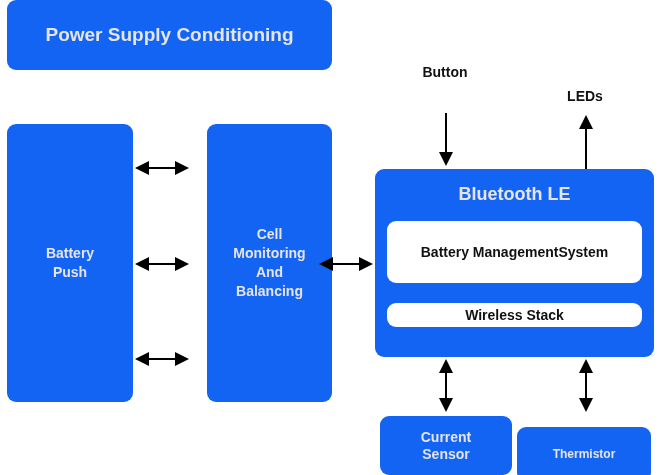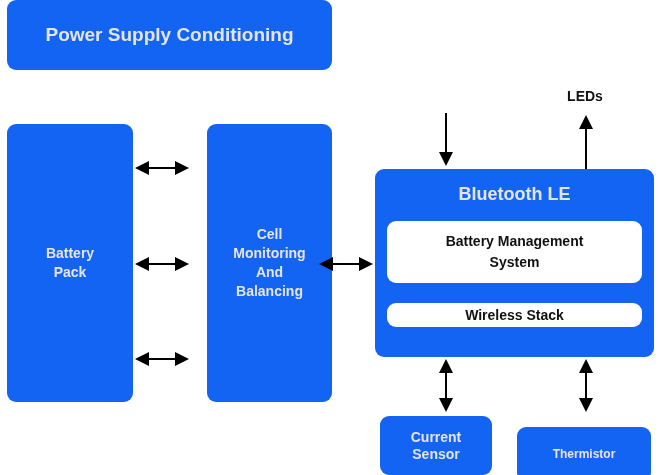--- a/index.html
+++ b/index.html
@@ -17,51 +17,52 @@
   </style>
 </head>
 <body>
 
 <div class="box" style="left:7px;top:0;width:325px;height:70px;font-size:19px;">
   <span>Power Supply Conditioning</span>
 </div>
 
 <div class="box" style="left:7px;top:124px;width:126px;height:278px;font-size:14px;line-height:19px;flex-direction:column;">
   <span>Battery</span>
-  <span>Pack</span>
+  <span>Push</span>
 </div>
 
 <div class="box" style="left:207px;top:124px;width:125px;height:278px;font-size:14px;line-height:19px;flex-direction:column;">
   <span>Cell</span>
   <span>Monitoring</span>
   <span>And</span>
   <span>Balancing</span>
 </div>
 
 <div class="box" style="left:375px;top:169px;width:279px;height:188px;align-items:flex-start;">
   <span style="margin-top:15px;font-size:18px;">Bluetooth LE</span>
 </div>
-<div class="inner" style="left:387px;top:221px;width:255px;height:62px;flex-direction:column;">
+<div class="inner" style="left:387px;top:221px;width:255px;height:62px;">
   <span>Battery Management</span>
   <span>System</span>
 </div>
 <div class="inner" style="left:387px;top:303px;width:255px;height:24px;">
   <span>Wireless Stack</span>
 </div>
 
-<div class="box" style="left:380px;top:416px;width:112px;height:59px;font-size:14px;line-height:17px;flex-direction:column;">
+<div class="box" style="left:380px;top:416px;width:132px;height:59px;font-size:14px;line-height:17px;flex-direction:column;">
   <span>Current</span>
   <span>Sensor</span>
 </div>
 
 <div class="box" style="left:517px;top:427px;width:134px;height:54px;font-size:12px;">
   <span>Thermistor</span>
 </div>
 
 <div class="label" style="left:405px;top:63px;width:80px;">
+  <div>Button</div>
 </div>
 <div class="label" style="left:545px;top:87px;width:80px;">LEDs</div>
 
 <svg class="conn">
   <defs>
     <marker id="ah" markerWidth="7" markerHeight="7" refX="5" refY="3.5" orient="auto-start-reverse" markerUnits="strokeWidth">
       <path d="M0,0 L7,3.5 L0,7 z" fill="#000"></path>
     </marker>
   </defs>
   <line x1="139" y1="168" x2="185" y2="168" stroke="#000" stroke-width="2" marker-start="url(#ah)" marker-end="url(#ah)"></line>

